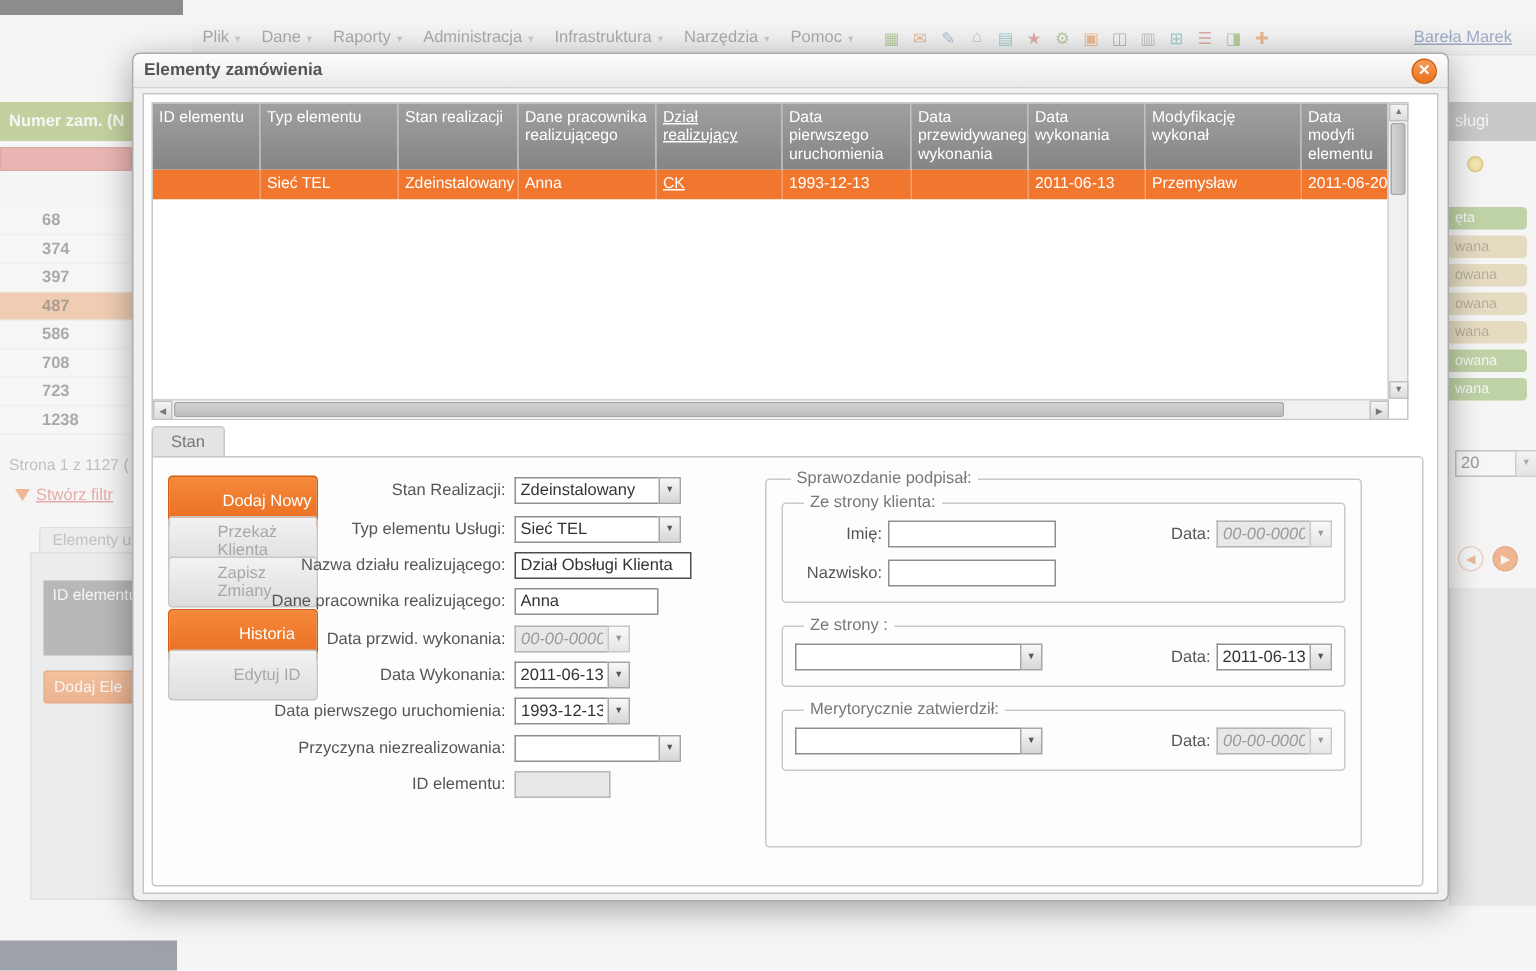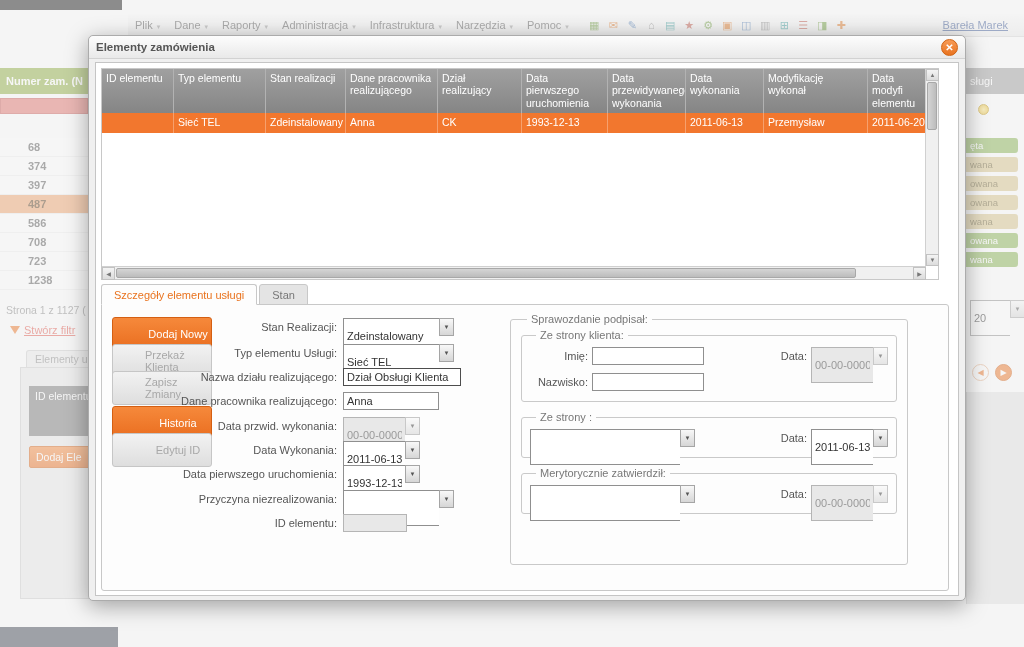--- a/index.html
+++ b/index.html
@@ -68,21 +68,21 @@
            border:1px solid #cf6212;cursor:pointer;}
   .m-close::after{content:"✕";}
   .m-body{position:absolute;left:6px;top:26px;width:864px;height:534px;background:#fff;border:1px solid #c5c5c5;}
 
   .m-table{position:absolute;left:5px;top:5px;width:838px;height:212px;border:1px solid #c8c8c8;background:#fff;}
   .t-head{display:flex;}
   .t-hcell{background:linear-gradient(#a0a0a0,#858585);color:#fff;font-size:10.5px;line-height:1.18;
            padding:3px 4px;border-right:1px solid #b2b2b2;height:44px;overflow:hidden;cursor:pointer;}
   .t-row{display:flex;background:#f2772e;color:#fff;cursor:pointer;}
   .t-cell{font-size:10.5px;padding:3px 4px;height:20px;border-right:1px solid rgba(255,255,255,0.3);white-space:nowrap;overflow:hidden;}
-  .c0{width:72px;}.c1{width:92px;}.c2{width:80px;}.c3{width:92px;}.c4{width:84px;}
+  .c0{width:72px;}.c1{width:92px;}.c2{width:80px;}.c3{width:92px;}.c4{width:84px;text-decoration:underline;}
   .c5{width:86px;}.c6{width:78px;}.c7{width:78px;}.c8{width:104px;}.c9{width:59px;border-right:none;}
   .t-empty{height:130px;background:#fff;}
   .vscroll{position:absolute;right:0;top:0;width:13px;height:197px;background:#f0f0f0;border-left:1px solid #d0d0d0;cursor:pointer;}
   .vthumb{position:absolute;left:1px;right:1px;top:13px;height:48px;background:linear-gradient(90deg,#d5d5d5,#bcbcbc);border:1px solid #a8a8a8;border-radius:2px;}
   .sarrow{position:absolute;width:13px;height:12px;background:linear-gradient(#f4f4f4,#dcdcdc);border:1px solid #c2c2c2;
           color:#777;font-size:6px;display:flex;align-items:center;justify-content:center;}
   .va-up{top:0;left:0;}.va-up::after{content:"▲";}
   .va-dn{bottom:0;left:0;}.va-dn::after{content:"▼";}
   .hscroll{position:absolute;left:0;bottom:0;height:13px;width:824px;background:#f0f0f0;border-top:1px solid #d0d0d0;cursor:pointer;}
   .ha-l{left:0;top:0;height:13px;}.ha-l::after{content:"◀";}
@@ -99,25 +99,25 @@
   .pbtn{position:absolute;left:0;width:100px;height:34px;font-size:11px;border-radius:3px;display:flex;align-items:center;justify-content:center;cursor:pointer;padding-left:32px;}
   .pbtn.orange{background:linear-gradient(#f6893b,#e96d1f);border:1px solid #d45f12;color:#fff;}
   .pbtn.gray{background:linear-gradient(#f2f2f2,#dedede);border:1px solid #c6c6c6;color:#a8a8a8;cursor:default;}
 
   .frow{position:absolute;left:30px;display:flex;align-items:center;height:20px;}
   .flab{width:211px;text-align:right;padding-right:6px;font-size:11px;color:#555;white-space:nowrap;}
   input.tin{height:18px;border:1px solid #8f8f8f;font-size:11px;padding:1px 3px;color:#333;background:#fff;}
   input.tin.focusd{border:1px solid #4d4d4d;}
   input.tin.dis{background:#e8e8e8;color:#9a9a9a;border-color:#b5b5b5;}
   .combo{display:inline-flex;height:18px;}
-  .combo input{height:36px;border:1px solid #8f8f8f;border-right:none;font-size:11px;padding:1px 3px;color:#333;background:#fff;}
+  .combo input{height:18px;border:1px solid #8f8f8f;border-right:none;font-size:11px;padding:1px 3px;color:#333;background:#fff;}
   .cbtn{width:15px;height:18px;background:linear-gradient(#f8f8f8,#d6d6d6);border:1px solid #a5a5a5;color:#555;
         display:flex;align-items:center;justify-content:center;cursor:pointer;}
   .cbtn::after{content:"▼";font-size:6px;}
-  .combo.dis input{background:#e8e8e8;color:#9a9a9a;border-color:#b5b5b5;}
+  .combo.dis input{background:#e8e8e8;color:#9a9a9a;border-color:#b5b5b5;font-style:italic;}
   .combo.dis .cbtn{opacity:0.6;}
   .w40{width:40px;}.w62{width:62px;}.w64{width:64px;}.w96{width:96px;}
   .w112{width:112px;}.w118{width:118px;}.w150{width:150px;}
 
   fieldset{border:1px solid #c9c9c9;border-radius:3px;}
   legend{font-size:11px;color:#777;padding:0 4px;margin-left:6px;white-space:nowrap;}
   .report{position:absolute;left:408px;top:8px;width:398px;height:252px;padding:4px 10px 8px;}
   .subfs{margin-bottom:9px;padding:4px 8px 8px;}
   .srow{display:flex;align-items:center;height:22px;font-size:11px;color:#555;}
   .slab{min-width:62px;text-align:right;padding-right:4px;white-space:nowrap;}
@@ -250,21 +250,20 @@
         <span class="sarrow va-dn"></span>
       </div>
       <div class="hscroll">
         <span class="sarrow ha-l"></span>
         <span class="hthumb"></span>
         <span class="sarrow ha-r"></span>
       </div>
     </div>
 
     <div class="m-tabs">
-      <div class="tab active">Szczegóły elementu usługi</div>
       <div class="tab inactive">Stan</div>
     </div>
 
     <div class="m-panel">
 
       <div class="btncol">
         <div class="pbtn orange" style="top:12px;">Dodaj Nowy</div>
         <div class="pbtn gray" style="top:39px;">Przekaż Klienta</div>
         <div class="pbtn gray" style="top:66px;">Zapisz Zmiany</div>
         <div class="pbtn orange" style="top:101px;">Historia</div>

